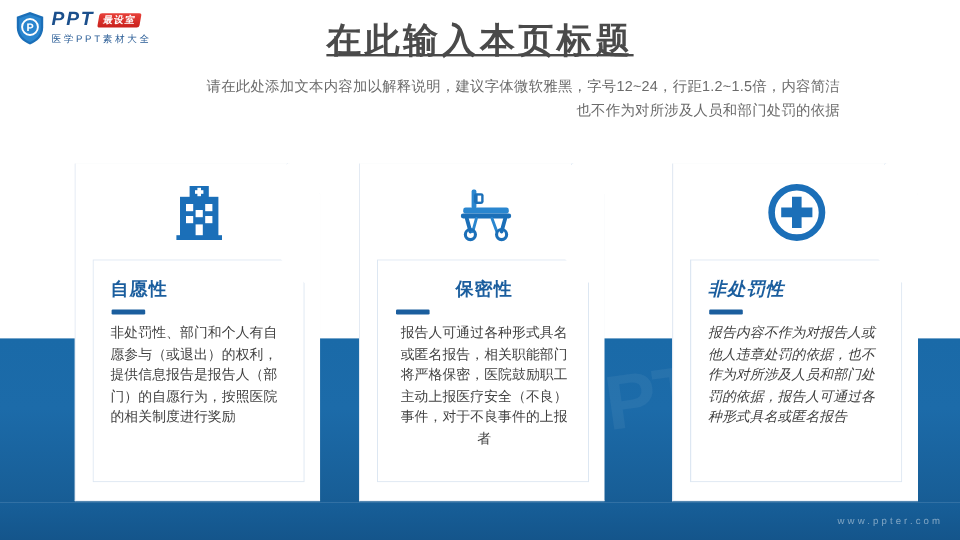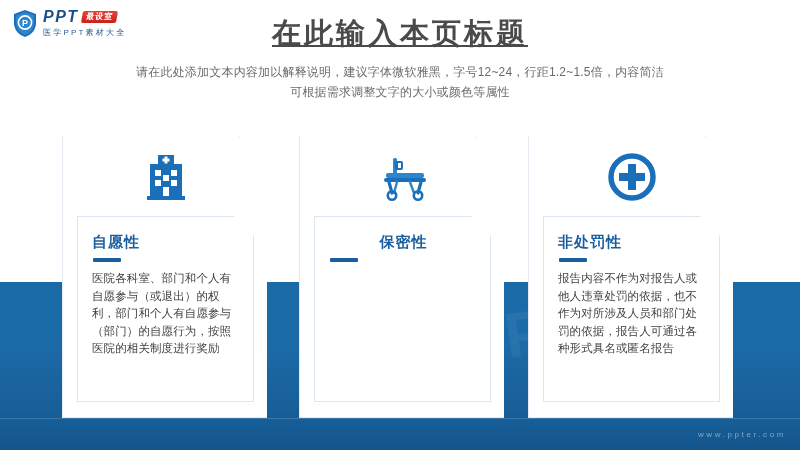--- a/index.html
+++ b/index.html
@@ -60,21 +60,21 @@
     font-size:8px; color:#2a5d96; letter-spacing:2.2px; line-height:11px;
     margin-top:2px; white-space:nowrap;
   }
 
   
   #page-title {
     position:absolute; left:0; top:14px; width:800px; text-align:center;
     font-size:29px; font-weight:bold; color:#4a4a4a; letter-spacing:3px;text-decoration:underline;
   }
   #subtitle {
-    position:absolute; left:100px; top:62px; width:600px; text-align:center;
+    position:absolute; left:100px; top:62px; width:600px; text-align:right;
     font-size:12px; color:#6b6b6b; line-height:20px; letter-spacing:.2px;
   }
   #subtitle .line { display:block; }
 
   
   .card {
     position:absolute; top:136px; width:205px; height:282px;
     background:#ffffff;
     border:1px solid #e3eaf3;
     border-right:none; border-top:none;
@@ -83,21 +83,21 @@
     padding-left:40px;
   }
   .card-shellborder {
     position:absolute; inset:0;
     background:
       linear-gradient(135deg, rgba(222,232,244,1) 0 1px, rgba(255,255,255,0) 1px) top right/28px 28px no-repeat;
     pointer-events:none;
   }
   #card-1 { left:62px; }
   #card-2 { left:299px;text-align:center; }
-  #card-3 { left:528px; }
+  #card-3 { left:560px;font-style:italic; }
 
   .card-icon { position:absolute; left:0; top:10px; width:205px; height:62px; display:flex; align-items:center; justify-content:center; }
 
   .inner {
     position:absolute; left:14px; top:80px; width:177px; height:186px;
     border:1px solid #dde7f2;
     background:#ffffff;
     clip-path:polygon(0 0, calc(100% - 20px) 0, 100% 20px, 100% 100%, 0 100%);
     padding:16px 12px 10px 14px;
   }
@@ -137,21 +137,21 @@
       <span id="logo-ppt">PPT</span>
       <span id="logo-badge">最设室</span>
     </div>
     <div id="logo-sub">医学PPT素材大全</div>
   </div>
 </div>
 
 <div id="page-title">在此输入本页标题</div>
 <div id="subtitle">
   <span class="line">请在此处添加文本内容加以解释说明，建议字体微软雅黑，字号12~24，行距1.2~1.5倍，内容简洁</span>
-  <span class="line">可根据需求调整文字的大小或颜色等属性</span>
+  <span class="line">也不作为对所涉及人员和部门处罚的依据</span>
 </div>
 
 <div class="card" id="card-1">
   <div class="card-shellborder"></div>
   <div class="card-icon">
     <svg width="50" height="52" viewBox="0 0 50 52">
       <rect x="9" y="13" width="32" height="35" fill="#1b6fb8"></rect>
       <rect x="17" y="4" width="16" height="10" fill="#1b6fb8"></rect>
       <rect x="23.5" y="5.5" width="3" height="7" fill="#ffffff"></rect>
       <rect x="21.5" y="7.5" width="7" height="3" fill="#ffffff"></rect>
@@ -160,21 +160,21 @@
       <rect x="30" y="19" width="6" height="6" fill="#ffffff"></rect>
       <rect x="14" y="29" width="6" height="6" fill="#ffffff"></rect>
       <rect x="30" y="29" width="6" height="6" fill="#ffffff"></rect>
       <rect x="22" y="24" width="6" height="6" fill="#ffffff"></rect>
       <rect x="22" y="36" width="6" height="9" fill="#ffffff"></rect>
     </svg>
   </div>
   <div class="inner">
     <div class="inner-title">自愿性</div>
     <div class="inner-rule"></div>
-    <div class="inner-body">医院各科室、部门和个人有自愿参与（或退出）的权利，部门和个人有自愿参与（部门）的自愿行为，按照医院的相关制度进行奖励</div>
+    <div class="inner-body">非处罚性、部门和个人有自愿参与（或退出）的权利，提供信息报告是报告人（部门）的自愿行为，按照医院的相关制度进行奖励</div>
   </div>
 </div>
 
 <div class="card" id="card-2">
   <div class="card-shellborder"></div>
   <div class="card-icon">
     <svg width="54" height="50" viewBox="0 0 54 50">
       <rect x="17" y="6" width="4" height="16" rx="1.5" fill="#2a86cf"></rect>
       <rect x="19" y="9" width="8" height="9" rx="2" fill="#1b6fb8"></rect>
       <rect x="22" y="11" width="3" height="5" fill="#ffffff"></rect>
@@ -182,20 +182,21 @@
       <rect x="8" y="26" width="42" height="4" rx="2" fill="#1b6fb8"></rect>
       <path d="M13 30 L16 41 M45 30 L42 41" stroke="#1b6fb8" stroke-width="3.2" stroke-linecap="round"></path>
       <path d="M21 30 L18 41 M34 30 L38 41" stroke="#2a86cf" stroke-width="2.4" stroke-linecap="round"></path>
       <circle cx="16" cy="43.5" r="4.2" fill="none" stroke="#1b6fb8" stroke-width="2.6"></circle>
       <circle cx="42" cy="43.5" r="4.2" fill="none" stroke="#1b6fb8" stroke-width="2.6"></circle>
     </svg>
   </div>
   <div class="inner">
     <div class="inner-title">保密性</div>
     <div class="inner-rule"></div>
+    <div class="inner-body">报告人可通过各种形式具名或匿名报告，相关职能部门将严格保密，医院鼓励职工主动上报医疗安全（不良）事件，对于不良事件的上报者</div>
   </div>
 </div>
 
 <div class="card" id="card-3">
   <div class="card-shellborder"></div>
   <div class="card-icon">
     <svg width="52" height="52" viewBox="0 0 52 52">
       <circle cx="26" cy="26" r="21" fill="none" stroke="#1b6fb8" stroke-width="5.5"></circle>
       <path d="M22 13 h8 v9 h9 v8 h-9 v9 h-8 v-9 h-9 v-8 h9 z" fill="#1b6fb8"></path>
     </svg>

